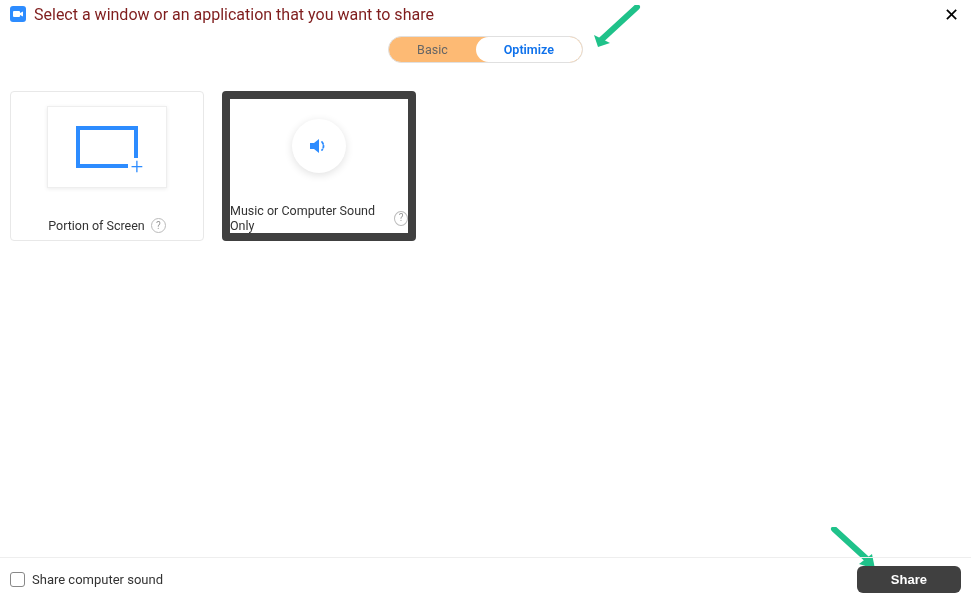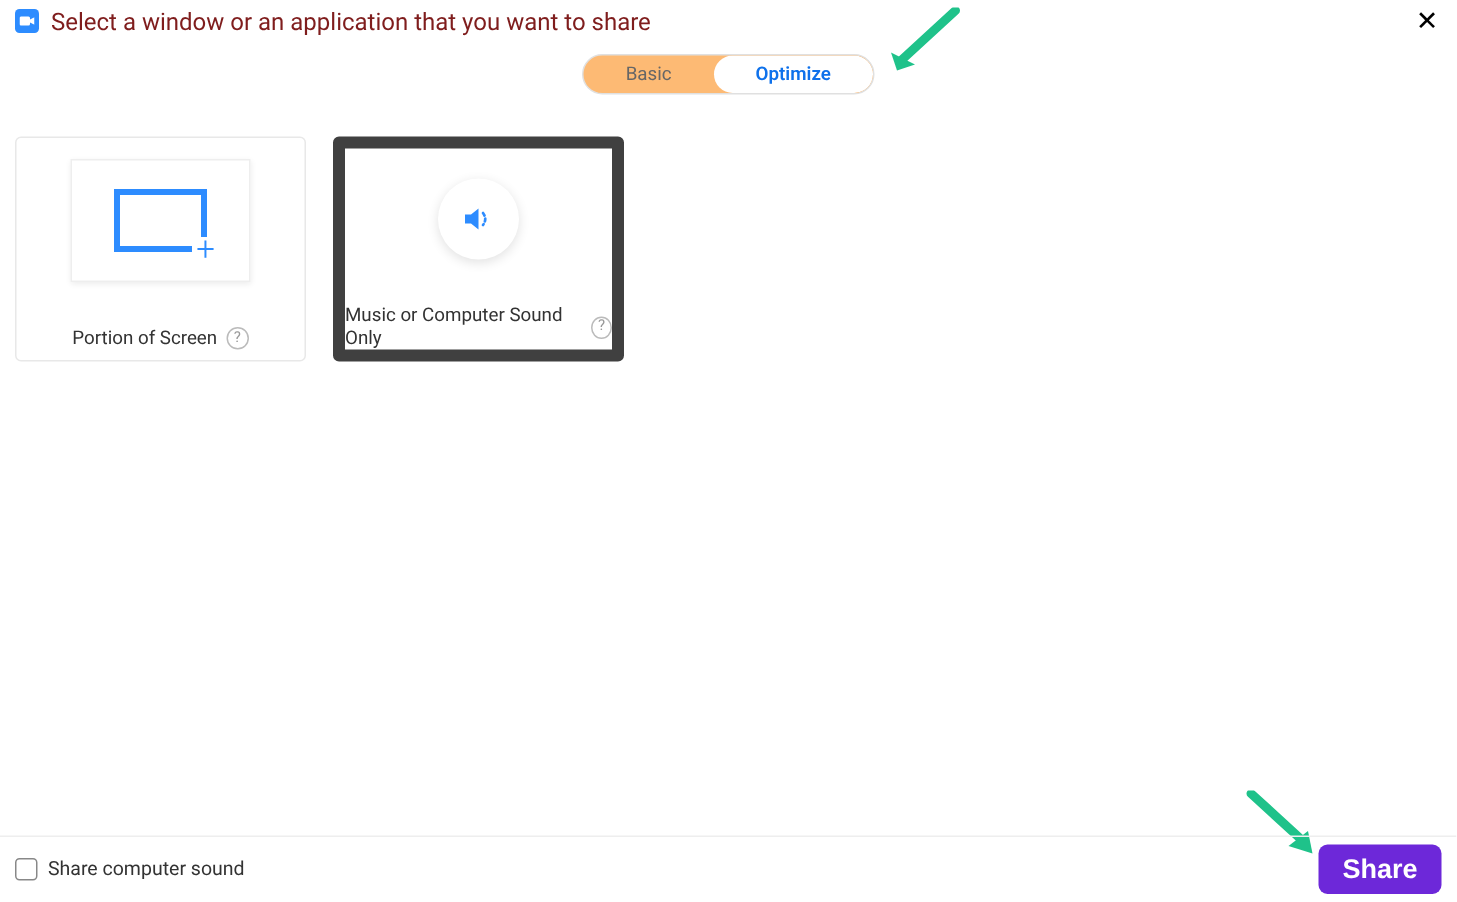--- a/index.html
+++ b/index.html
@@ -191,26 +191,26 @@
       cursor: pointer;
     }
     .checkbox-box {
       width: 15px;
       height: 15px;
       border: 1.5px solid #888;
       border-radius: 3px;
     }
     .share-btn {
       margin-left: auto;
-      background: #6d28d9;
+      background: #404040;
       color: #fff;
       border: none;
       border-radius: 6px;
-      padding: 6px 16px;
-      font-size: 18px;
+      padding: 6px 34px;
+      font-size: 13px;
       font-weight: 600;
       cursor: pointer;
     }
     .arrow-2 {
       position: absolute;
       right: 92px;
       bottom: 30px;
       pointer-events: none;
     }
   </style>

